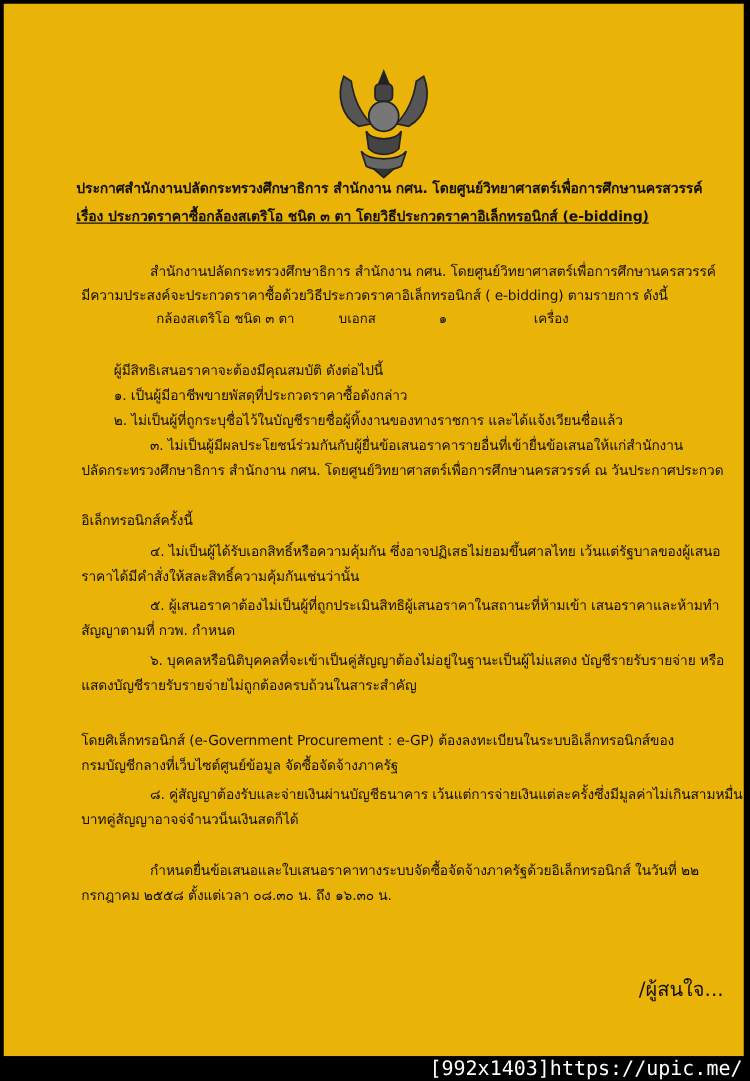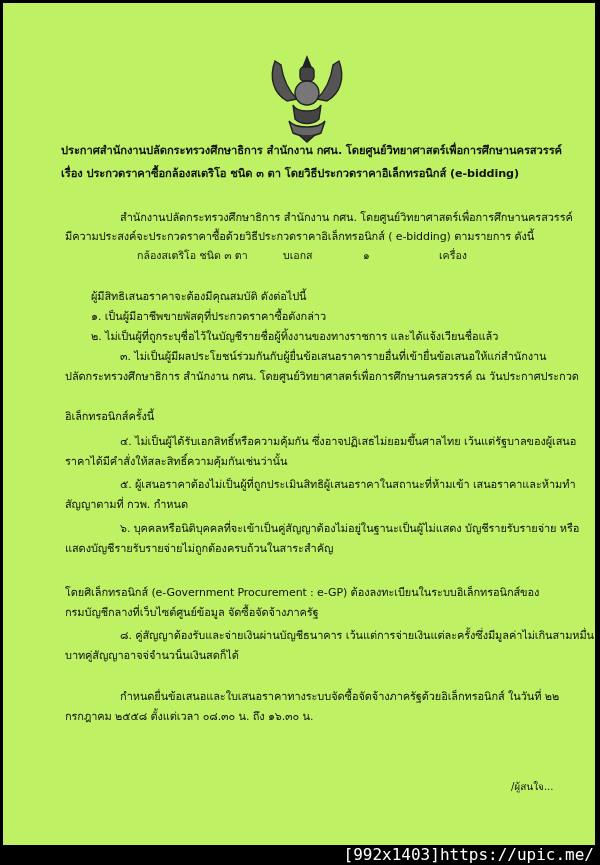--- a/index.html
+++ b/index.html
@@ -2,44 +2,44 @@
 <html><head>
 <meta charset="utf-8">
 <style>
   html, body { margin:0; padding:0; }
   body {
     width:600px; height:865px; background:#000; position:relative; overflow:hidden;
     font-family:"DejaVu Sans", sans-serif; color:#111;
   }
   .page {
     position:absolute; left:3px; top:3px; width:592px; height:842px;
-    background:#bef264;
+    background:#eab308;
   }
   .emblem { position:absolute; left:264px; top:52px; width:80px; height:88px; }
   .title {
     position:absolute; left:58px; font-weight:bold; font-size:11.2px; line-height:20px;
     white-space:nowrap; letter-spacing:-0.1px;
   }
   .t1 { top:138px; }
-  .t2 { top:161px; }
+  .t2 { top:161px;text-decoration:underline; }
   .line {
     position:absolute; font-size:11px; line-height:16px; white-space:nowrap; letter-spacing:-0.1px;text-align:right;
   }
   .ind1 { left:117px; }
   .ind0 { left:62px; }
   .ind2 { left:88px; }
-  .item-row { position:absolute; top:244px; font-size:10.6px; line-height:16px;margin-left:12px; }
+  .item-row { position:absolute; top:244px; font-size:10.6px; line-height:16px; }
   .footer-bar {
     position:absolute; left:0; top:845px; width:600px; height:20px; background:#000;
   }
   .watermark {
     position:absolute; right:6px; top:847px; color:#fff; font-family:"DejaVu Sans Mono", monospace;
     font-size:16px; line-height:16px; white-space:nowrap;
   }
-  .cont { position:absolute; left:508px; top:776px; font-size:10px; }
+  .cont { position:absolute; left:508px; top:776px; font-size:16px; }
 </style>
 </head>
 <body>
 
 <div class="page">
   <svg class="emblem" viewBox="0 0 80 88">
     <g fill="none" stroke="#222" stroke-width="1.4">
       <path d="M8 6 C2 22 6 38 20 46 L30 44 C22 36 16 24 14 10 Z" fill="#555"></path>
       <path d="M72 6 C78 22 74 38 60 46 L50 44 C58 36 64 24 66 10 Z" fill="#555"></path>
       <path d="M40 2 L44 12 L36 12 Z" fill="#222"></path>

